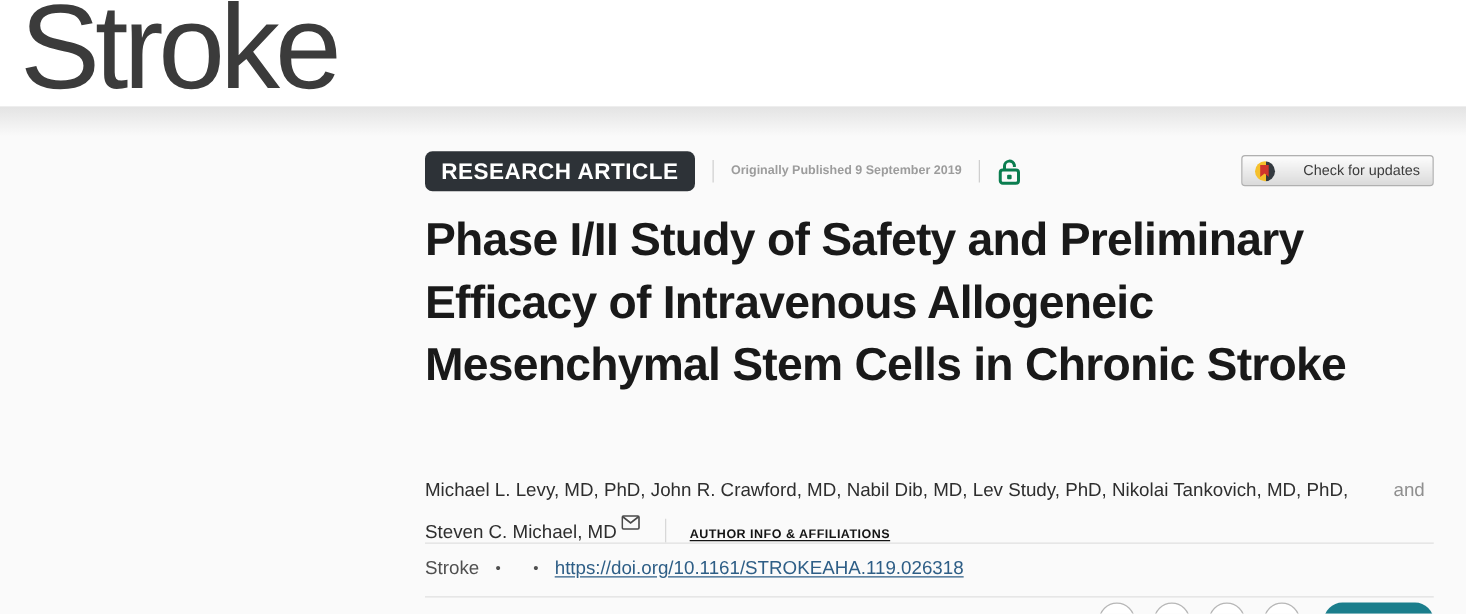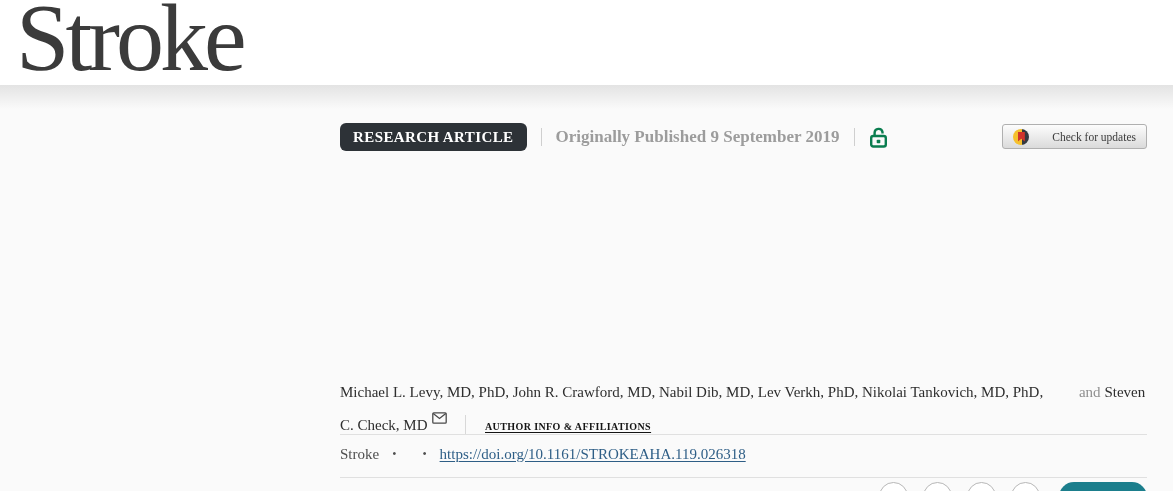--- a/index.html
+++ b/index.html
@@ -3,21 +3,21 @@
 <meta charset="utf-8">
 <style>
   * { margin: 0; padding: 0; box-sizing: border-box; }
   html, body { background: #fafafa; }
   .page {
     position: relative;
     width: 1173px;
     height: 491px;
     overflow: hidden;
     background: #fafafa;
-    font-family: Liberation Serif, serif;
+    font-family: Liberation Sans, sans-serif;
   }
   
   .site-header {
     position: absolute; top: 0; left: 0; right: 0; height: 85px;
     background: #ffffff; z-index: 2;
   }
   .journal-logo {
     position: absolute; left: 16px; top: -10px;
     font-size: 96px; line-height: 1; font-weight: 400;
     letter-spacing: -4px; color: #3b3b3b;
@@ -32,26 +32,26 @@
     position: absolute; left: 340px; top: 85px; width: 807px; height: 406px;
   }
   
   .meta-row {
     position: absolute; top: 38px; left: 0; right: 0; height: 27px;
     display: flex; align-items: center; justify-content: space-between;
   }
   .meta-left { display: flex; align-items: center; }
   .badge {
     background: var(--badge-bg, #2d3237); color: #ffffff;
-    font-size: 15px; font-weight: 700; letter-spacing: 0.4px;
+    font-size: 18px; font-weight: 700; letter-spacing: 0.4px;
     padding: 6px 13px 5px; border-radius: 6px; white-space: nowrap;
   }
   .vdiv { width: 1px; height: 18px; background: #cfcfcf; margin: 0 14px; }
   .published {
-    color: #9c9c9c; font-size: 17px; font-weight: 600; white-space: nowrap;
+    color: #9c9c9c; font-size: 10px; font-weight: 600; white-space: nowrap;
   }
   .lock-icon { display: inline-flex; margin-top: 1px; }
   .check-updates-btn {
     display: flex; align-items: center; gap: 23px;
     height: 25px; padding: 0 10px;
     background: linear-gradient(#fdfdfd, #dadada);
     border: 1px solid #b0b0b0; border-radius: 3px;
     font-size: 11.5px; color: #3c3c3c; font-family: inherit;
     cursor: pointer; white-space: nowrap;
   }
@@ -144,25 +144,26 @@
         </span>
       </div>
       <button class="check-updates-btn">
         <span class="crossmark">
             <span class="bookmark"></span>
           </span>
         <span>Check for updates</span>
       </button>
     </div>
 
+    <h1 class="article-title">Phase I/II Study of Safety and Preliminary Efficacy of Intravenous Allogeneic Mesenchymal Stem Cells in Chronic Stroke</h1>
 
     <p class="authors">
-      <span>Michael L. Levy, MD, PhD, John R. Crawford, MD, Nabil Dib, MD, Lev Verkh, PhD, Nikolai Tankovich, MD, PhD,</span>
+      <span>Michael L. Levy, MD, PhD, John R. Crawford, MD, Nabil Dib, MD, Lev Study, PhD, Nikolai Tankovich, MD, PhD,</span>
       <span class="conj">and</span>
-      <span>Steven C. Check, MD</span><span class="email-icon"><svg width="15" height="12" viewBox="0 0 15 12" fill="none">
+      <span>Steven C. Michael, MD</span><span class="email-icon"><svg width="15" height="12" viewBox="0 0 15 12" fill="none">
             <rect x="0.8" y="0.8" width="13.4" height="10.4" rx="1" stroke="#4a4a4a" stroke-width="1.3"></rect>
             <path d="M1.2 1.4 L7.5 6.4 L13.8 1.4" stroke="#4a4a4a" stroke-width="1.3" fill="none"></path>
           </svg></span>
       <span class="vdiv-inline"></span>
       <a class="author-info-link">AUTHOR INFO &amp; AFFILIATIONS</a>
     </p>
 
     <div class="hdiv first"></div>
 
     <div class="citation-row">

